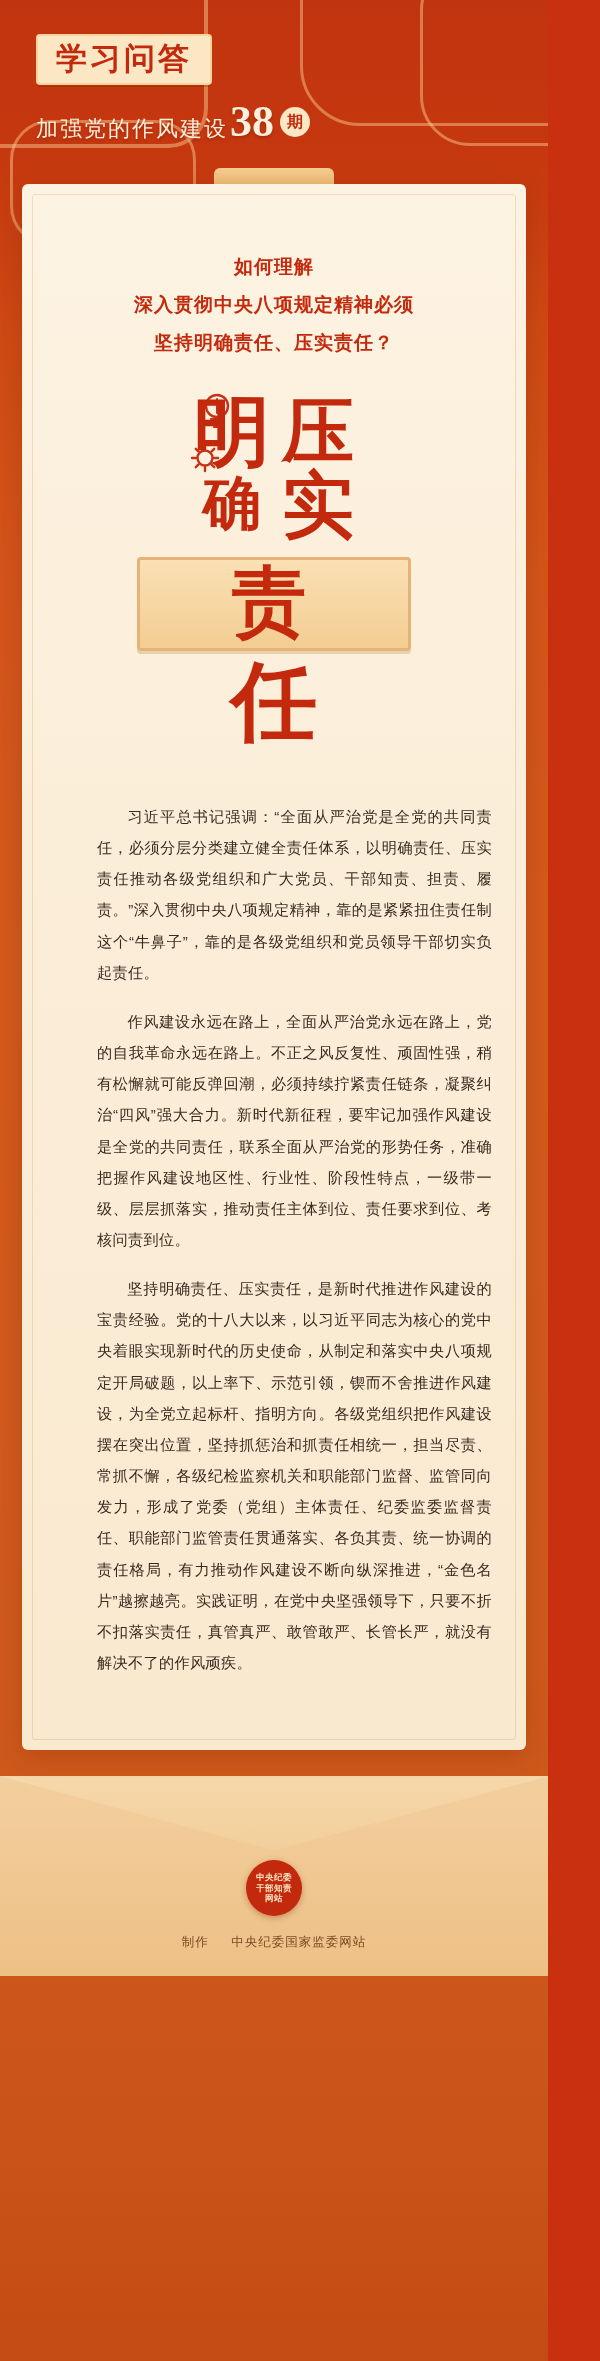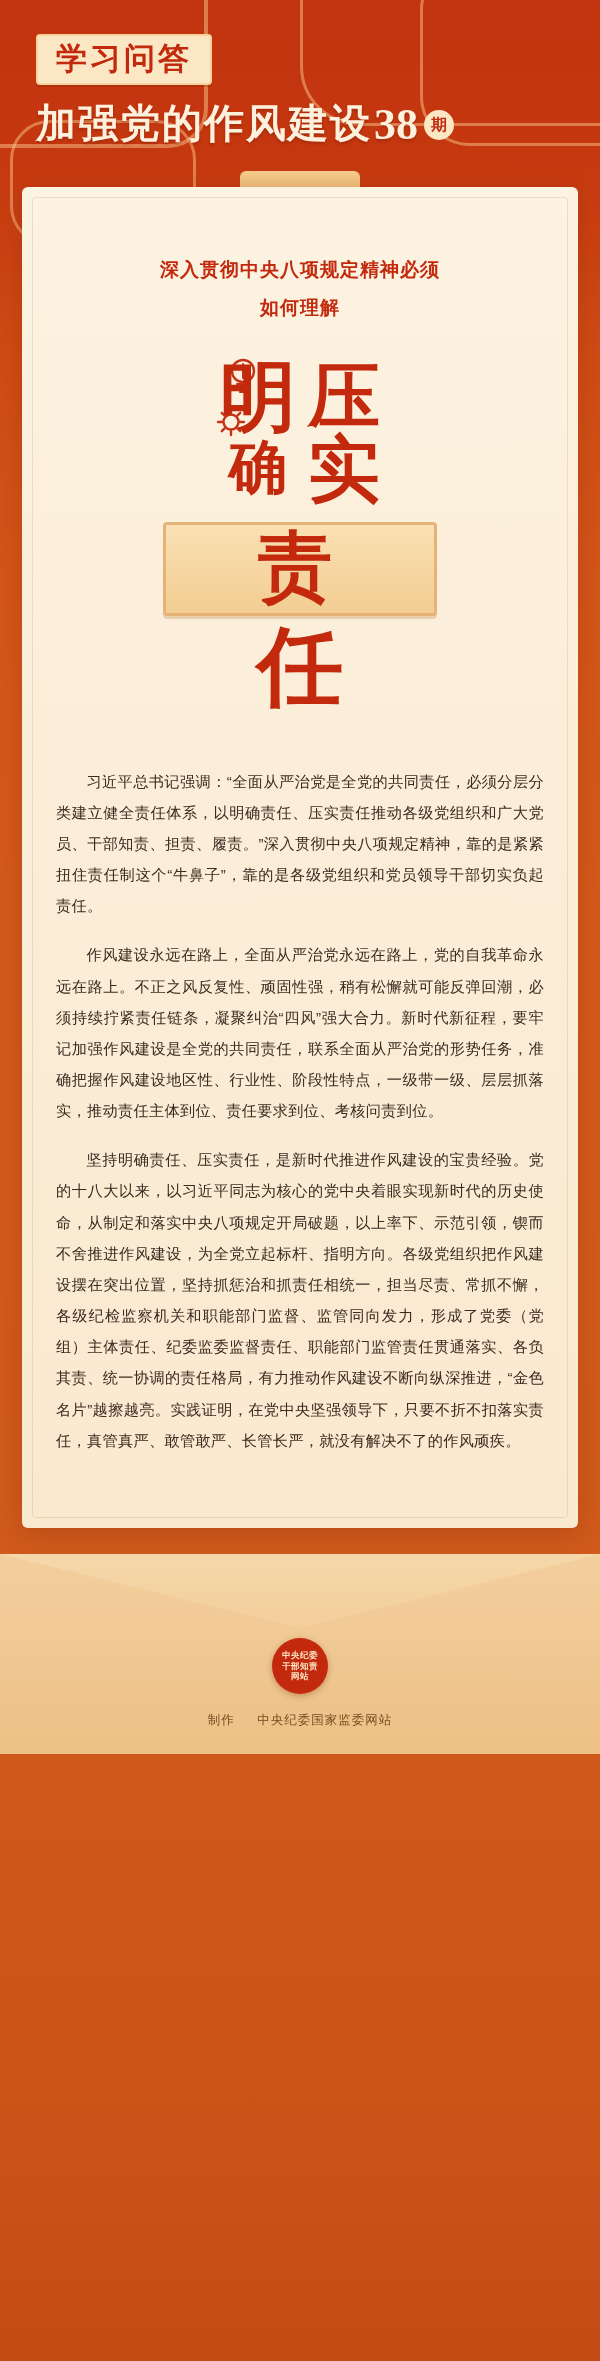--- a/index.html
+++ b/index.html
@@ -7,21 +7,21 @@
     padding: 0;
     background: #c8300f;
   }
   body {
     width: 600px;
     font-family: "Liberation Sans", sans-serif;
     -webkit-font-smoothing: antialiased;
   }
   .page {
     position: relative;
-    width: 600px;
+    width: 548px;
     min-height: 2361px;
     background: linear-gradient(180deg, #c0340f 0%, #c5370f 6%, #cf4a14 14%, #d4551a 24%, #d45a1c 40%, #d05a1c 70%, #cb5519 88%, #c44c14 100%);
     overflow: hidden;
   }
   
   .arc {
     position: absolute;
     border: 3px solid rgba(255, 210, 150, 0.45);
     border-radius: 40px;
     pointer-events: none;
@@ -51,22 +51,22 @@
     letter-spacing: 3px;
     color: #c3290c;
     line-height: 1;
   }
   .subtitle-row {
     margin-top: 18px;
     display: flex;
     align-items: flex-end;
   }
   .subtitle {
-    font-size: 40px;
-    font-weight: bold;
+    font-size: 22px;
+    font-weight: normal;
     color: #fdf0dc;
     letter-spacing: 2px;
     text-shadow: 0 2px 3px rgba(120, 25, 5, 0.4);
     line-height: 1;
   }
   .issue-num {
     font-size: 44px;
     font-weight: bold;
     color: #fdf0dc;
     line-height: 0.85;
@@ -224,20 +224,21 @@
     font-size: 86px;
     font-weight: bold;
     color: #c3290c;
     line-height: 1;
     font-family: "Liberation Serif", serif;
   }
 
   
   .body-text {
     margin-top: 56px;
+    margin-left: 41px;
   }
   .body-text p {
     margin: 0 0 18px 0;
     font-size: 15.2px;
     line-height: 2.05;
     color: #3b2a20;
     text-align: justify;
     text-indent: 2em;
     letter-spacing: 0.3px;
   }
@@ -314,22 +315,23 @@
       <div class="issue-num">38</div>
       <div class="issue-badge">期</div>
     </div>
   </div>
 
   <div class="card-wrap">
     <div class="card-top-bar"></div>
     <div class="card">
 
       <div class="question">
+        <div>如何理解</div>
         <div>深入贯彻中央八项规定精神必须</div>
-        <div>如何理解</div>
+        <div>坚持明确责任、压实责任？</div>
       </div>
 
       <div class="art">
         <div class="art-row1">
           <div class="art-col-left">
             <div class="art-ming">
               <svg class="bulb" viewBox="0 0 34 44">
                 <circle cx="17" cy="16" r="11" fill="none" stroke="#c3290c" stroke-width="2.4"></circle>
                 <path d="M11 29 h12 M12 33 h10 M14 37 h6" stroke="#c3290c" stroke-width="2.2" fill="none" stroke-linecap="round"></path>
                 <path d="M17 9 v14" stroke="#c3290c" stroke-width="2" stroke-linecap="round"></path>

